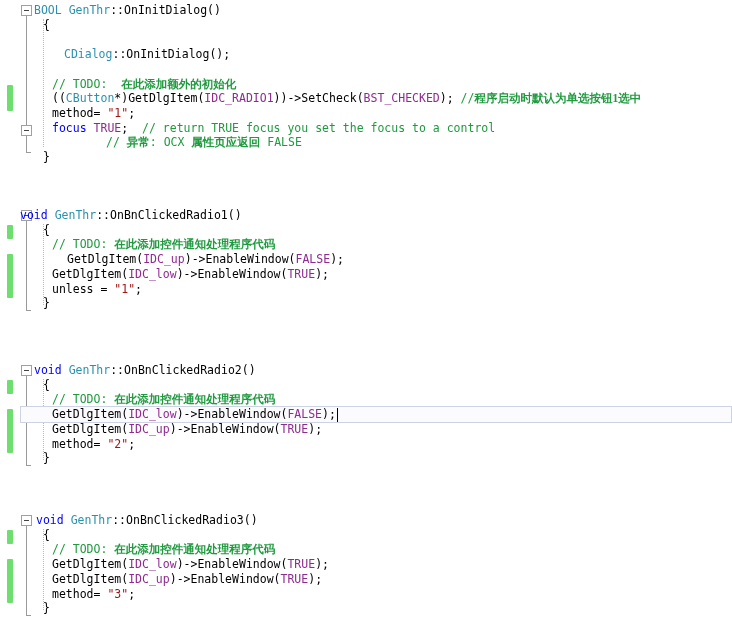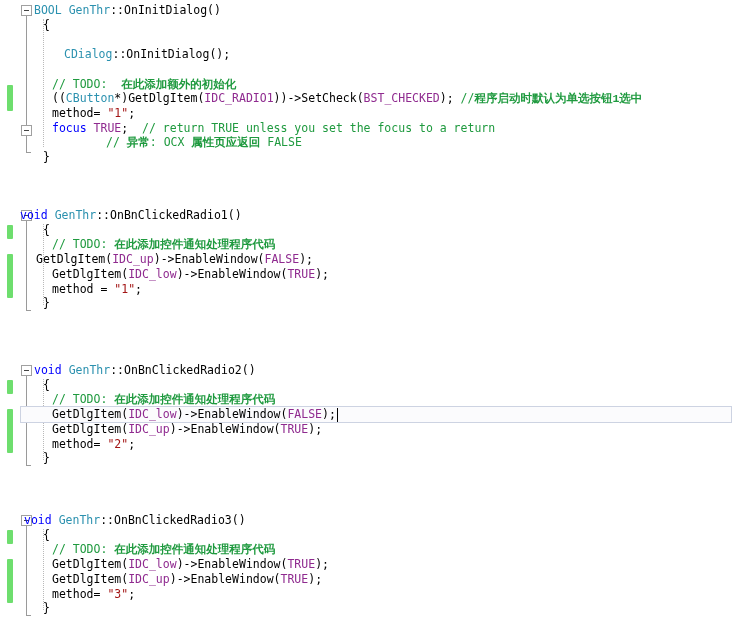--- a/index.html
+++ b/index.html
@@ -103,21 +103,21 @@
     background: #000000;
   }
 
   
   .kw   { color: #0000ff; }            
   .type { color: #2b91af; }            
   .macro{ color: #8f2a8f; }            
   .cmt  { color: #1f9a3f; }            
   .str  { color: #a31515; }            
   .pln  { color: #000000; }
-  .cmt-cjk { color: #1f9a3f; font-family: Liberation Mono, monospace; font-weight: bold; text-align: right; }
+  .cmt-cjk { color: #1f9a3f; font-family: Liberation Serif, serif; font-weight: bold; text-align: right; }
 </style>
 </head>
 <body>
 
 <div id="editor">
   <div id="gutter-layer">
       <div class="gutter-line" style="top: 12px; height: 140px;"></div>
       <div class="gutter-cap" style="top: 152px;"></div>
       <div class="gutter-line" style="top: 217px; height: 93px;"></div>
       <div class="gutter-cap" style="top: 310px;"></div>
@@ -144,40 +144,40 @@
     </div>
   <div id="code-layer">
       <div class="line" style="top: 3px;"><span class="code" style="left: 34px;"><span class="type">BOOL</span><span class="pln"> </span><span class="type">GenThr</span><span class="pln">::OnInitDialog()</span></span></div>
       <div class="line" style="top: 17.7px;"><span class="code" style="left: 43px;"><span class="pln">{</span></span></div>
       <div class="line" style="top: 32.4px;"><span class="code" style="left: 34px;"></span></div>
       <div class="line" style="top: 47.1px;"><span class="code" style="left: 64px;"><span class="type">CDialog</span><span class="pln">::OnInitDialog();</span></span></div>
       <div class="line" style="top: 61.8px;"><span class="code" style="left: 34px;"></span></div>
       <div class="line" style="top: 76.5px;"><span class="code" style="left: 52px;"><span class="cmt">// TODO:  </span><span class="cmt-cjk">在此添加额外的初始化</span></span></div>
       <div class="line" style="top: 91.2px;"><span class="code" style="left: 52px;"><span class="pln">((</span><span class="type">CButton</span><span class="pln">*)GetDlgItem(</span><span class="macro">IDC_RADIO1</span><span class="pln">))-&gt;SetCheck(</span><span class="macro">BST_CHECKED</span><span class="pln">); </span><span class="cmt">//</span><span class="cmt-cjk">程序启动时默认为单选按钮1选中</span></span></div>
       <div class="line" style="top: 105.9px;"><span class="code" style="left: 52px;"><span class="pln">method= </span><span class="str">"1"</span><span class="pln">;</span></span></div>
-      <div class="line" style="top: 120.6px;"><span class="code" style="left: 52px;"><span class="kw">focus</span><span class="pln"> </span><span class="macro">TRUE</span><span class="pln">;  </span><span class="cmt">// return TRUE unless you set the focus to a return</span></span></div>
+      <div class="line" style="top: 120.6px;"><span class="code" style="left: 52px;"><span class="kw">focus</span><span class="pln"> </span><span class="macro">TRUE</span><span class="pln">;  </span><span class="cmt">// return TRUE focus you set the focus to a control</span></span></div>
       <div class="line" style="top: 135.3px;"><span class="code" style="left: 106px;"><span class="cmt">// </span><span class="cmt-cjk">异常</span><span class="cmt">: OCX </span><span class="cmt-cjk">属性页应返回</span><span class="cmt"> FALSE</span></span></div>
       <div class="line" style="top: 150px;"><span class="code" style="left: 43px;"><span class="pln">}</span></span></div>
       <div class="line" style="top: 208px;"><span class="code" style="left: 20px;"><span class="kw">void</span><span class="pln"> </span><span class="type">GenThr</span><span class="pln">::OnBnClickedRadio1()</span></span></div>
       <div class="line" style="top: 222.7px;"><span class="code" style="left: 43px;"><span class="pln">{</span></span></div>
       <div class="line" style="top: 237.4px;"><span class="code" style="left: 52px;"><span class="cmt">// TODO: </span><span class="cmt-cjk">在此添加控件通知处理程序代码</span></span></div>
-      <div class="line" style="top: 252.1px;"><span class="code" style="left: 36px;"><span class="pln">GetDlgItem(</span><span class="macro">IDC_up</span><span class="pln">)-&gt;EnableWindow(</span><span class="macro">FALSE</span><span class="pln">);</span></span></div>
+      <div class="line" style="top: 252.1px;"><span class="code" style="left: 67px;"><span class="pln">GetDlgItem(</span><span class="macro">IDC_up</span><span class="pln">)-&gt;EnableWindow(</span><span class="macro">FALSE</span><span class="pln">);</span></span></div>
       <div class="line" style="top: 266.8px;"><span class="code" style="left: 52px;"><span class="pln">GetDlgItem(</span><span class="macro">IDC_low</span><span class="pln">)-&gt;EnableWindow(</span><span class="macro">TRUE</span><span class="pln">);</span></span></div>
-      <div class="line" style="top: 281.5px;"><span class="code" style="left: 52px;"><span class="pln">method = </span><span class="str">"1"</span><span class="pln">;</span></span></div>
+      <div class="line" style="top: 281.5px;"><span class="code" style="left: 52px;"><span class="pln">unless = </span><span class="str">"1"</span><span class="pln">;</span></span></div>
       <div class="line" style="top: 296.2px;"><span class="code" style="left: 43px;"><span class="pln">}</span></span></div>
       <div class="line" style="top: 363px;"><span class="code" style="left: 34px;"><span class="kw">void</span><span class="pln"> </span><span class="type">GenThr</span><span class="pln">::OnBnClickedRadio2()</span></span></div>
       <div class="line" style="top: 377.7px;"><span class="code" style="left: 43px;"><span class="pln">{</span></span></div>
       <div class="line" style="top: 392.4px;"><span class="code" style="left: 52px;"><span class="cmt">// TODO: </span><span class="cmt-cjk">在此添加控件通知处理程序代码</span></span></div>
       <div class="current-line" style="top: 405.6px; border-color: rgb(205, 211, 226);"></div>
       <div class="line" style="top: 407.1px;"><span class="code" style="left: 52px;"><span class="pln">GetDlgItem(</span><span class="macro">IDC_low</span><span class="pln">)-&gt;EnableWindow(</span><span class="macro">FALSE</span><span class="pln">);</span></span></div>
       <div class="caret" style="top: 408.1px; left: 336.906px;"></div>
       <div class="line" style="top: 421.8px;"><span class="code" style="left: 52px;"><span class="pln">GetDlgItem(</span><span class="macro">IDC_up</span><span class="pln">)-&gt;EnableWindow(</span><span class="macro">TRUE</span><span class="pln">);</span></span></div>
       <div class="line" style="top: 436.5px;"><span class="code" style="left: 52px;"><span class="pln">method= </span><span class="str">"2"</span><span class="pln">;</span></span></div>
       <div class="line" style="top: 451.2px;"><span class="code" style="left: 43px;"><span class="pln">}</span></span></div>
-      <div class="line" style="top: 513px;"><span class="code" style="left: 24px;"><span class="kw">void</span><span class="pln"> </span><span class="type">GenThr</span><span class="pln">::OnBnClickedRadio3()</span></span></div>
+      <div class="line" style="top: 513px;"><span class="code" style="left: 36px;"><span class="kw">void</span><span class="pln"> </span><span class="type">GenThr</span><span class="pln">::OnBnClickedRadio3()</span></span></div>
       <div class="line" style="top: 527.7px;"><span class="code" style="left: 43px;"><span class="pln">{</span></span></div>
       <div class="line" style="top: 542.4px;"><span class="code" style="left: 52px;"><span class="cmt">// TODO: </span><span class="cmt-cjk">在此添加控件通知处理程序代码</span></span></div>
       <div class="line" style="top: 557.1px;"><span class="code" style="left: 52px;"><span class="pln">GetDlgItem(</span><span class="macro">IDC_low</span><span class="pln">)-&gt;EnableWindow(</span><span class="macro">TRUE</span><span class="pln">);</span></span></div>
       <div class="line" style="top: 571.8px;"><span class="code" style="left: 52px;"><span class="pln">GetDlgItem(</span><span class="macro">IDC_up</span><span class="pln">)-&gt;EnableWindow(</span><span class="macro">TRUE</span><span class="pln">);</span></span></div>
       <div class="line" style="top: 586.5px;"><span class="code" style="left: 52px;"><span class="pln">method= </span><span class="str">"3"</span><span class="pln">;</span></span></div>
       <div class="line" style="top: 601.2px;"><span class="code" style="left: 43px;"><span class="pln">}</span></span></div>
     </div>
 </div>
 
 </body></html>

